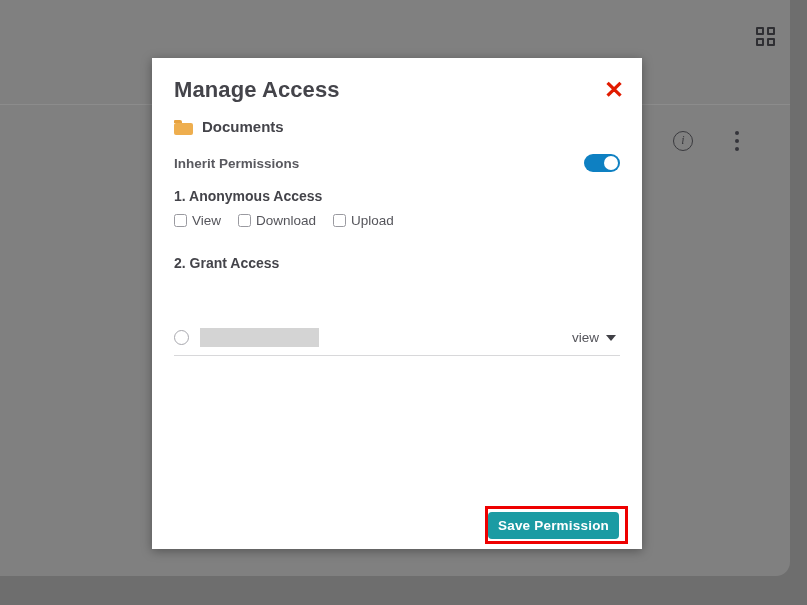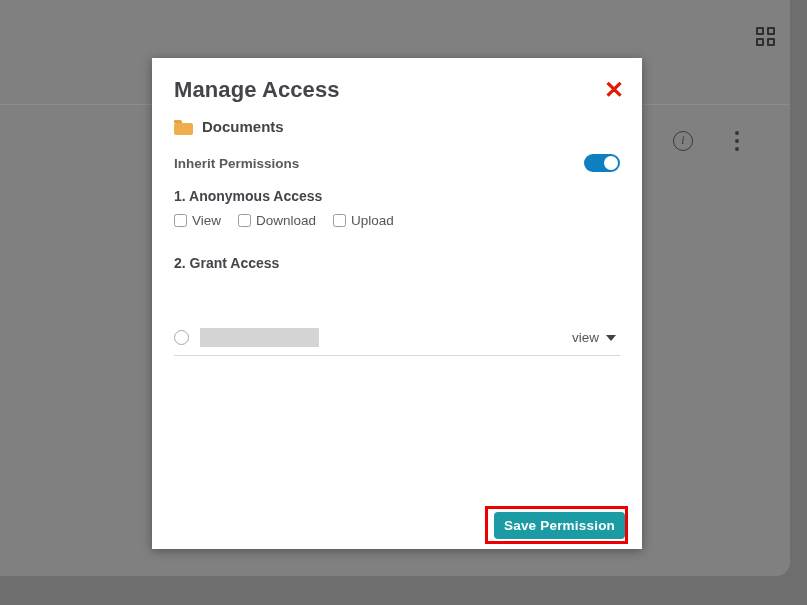--- a/index.html
+++ b/index.html
@@ -319,21 +319,21 @@
   .save-wrap {
     position: absolute;
     left: 333px;
     top: 448px;
     width: 143px;
     height: 38px;
     border: 3px solid #ee0000;
     box-sizing: border-box;
     display: flex;
     align-items: center;
-    justify-content: flex-end;
+    justify-content: flex-start;
   }
   .save-btn {
     width: 131px;
     height: 27px;
     background: #1b9ba3;
     border: none;
     border-radius: 4px;
     color: #ffffff;
     font-family: "Liberation Sans", sans-serif;
     font-size: 13.5px;

